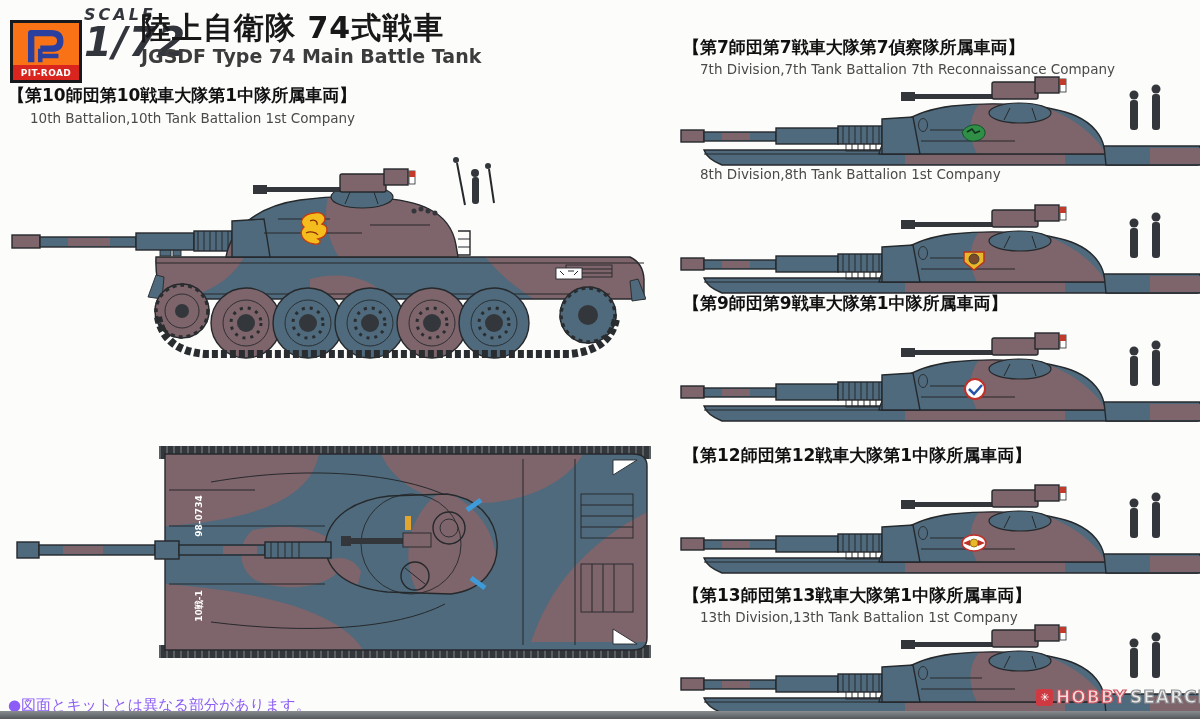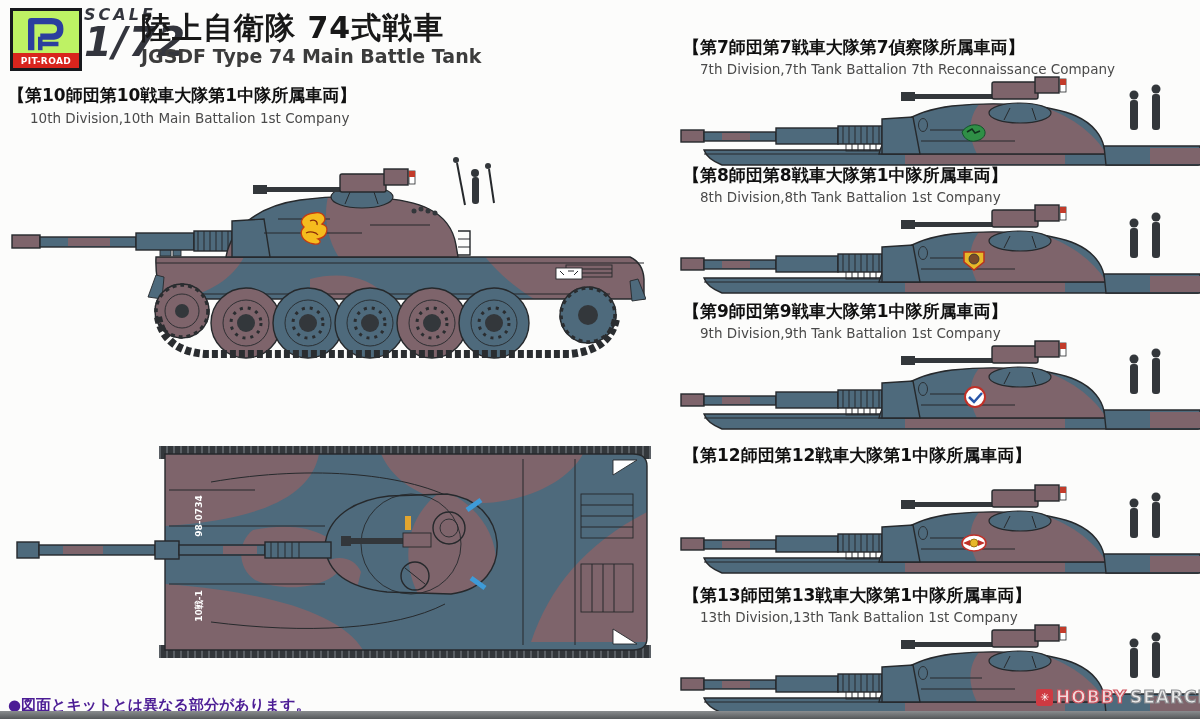--- a/index.html
+++ b/index.html
@@ -3,21 +3,21 @@
 <meta charset="utf-8">
 <style>
   html,body{margin:0;padding:0;}
   .page{
     position:relative; width:1200px; height:719px;
     background:#fcfcfb; overflow:hidden;
     font-family:"DejaVu Sans","Liberation Sans",sans-serif;
     --camo-blue:#4e6a7c; --camo-brown:#7e646b; --brand-blue:#2b3f9e; --brand-red:#d9251d;
   }
   
-  .logo{position:absolute; left:10px; top:8px; width:66px; border:3px solid #17191d; background:#bef264;}
+  .logo{position:absolute; left:10px; top:20px; width:66px; border:3px solid #17191d; background:#f97316;}
   .logo-mono{display:block; padding:2px 2px 0 2px;}
   .logo-banner{background:var(--brand-red); color:#fff; font-weight:bold; font-size:9px;
     text-align:center; letter-spacing:.4px; padding:3px 0 2px;}
   .scale{position:absolute; left:84px; top:5px; color:#33353d; font-style:italic; font-weight:bold;}
   .scale-label{font-size:16px; letter-spacing:3px;}
   .scale-value{font-size:40px; line-height:1; margin-top:-2px; letter-spacing:1px;}
   .titleblock{position:absolute; left:141px; top:11px;}
   .title-jp{font-size:30px; font-weight:bold; color:#181818; letter-spacing:1px; line-height:1.1; margin:0;}
   .title-en{font-size:19px; font-weight:bold; color:#3c3c3c; margin:1px 0 0 0;}
   
@@ -39,21 +39,21 @@
   .oln2{stroke:#26292c; stroke-width:1.4;}
   .oln-thin{stroke:#26292c; stroke-width:.9;}
   .thin{fill:none; stroke:#26292c; stroke-width:1;}
   .thin2{fill:none; stroke:#26292c; stroke-width:2;}
   .track{fill:none; stroke:#2a2d30; stroke-width:8; stroke-dasharray:6 3;}
   .tooth{fill:none; stroke:#2a2d30; stroke-width:3.5; stroke-dasharray:4 4;}
   .boltring{fill:none; stroke:#2a2d30; stroke-width:3; stroke-dasharray:3 5;}
   .cleat{fill:none; stroke:#5a5f64; stroke-width:13; stroke-dasharray:2 5;}
   .wtxt{fill:#fff; font:bold 9px "DejaVu Sans",sans-serif;}
   
-  .footer-note{position:absolute; left:8px; top:681px; font-size:15px; font-weight:bold; color:#4c1d95;}
+  .footer-note{position:absolute; left:8px; top:681px; font-size:15px; font-weight:normal; color:#8b5cf6;}
   .scan-edge{position:absolute; left:0; bottom:0; width:1200px; height:8px;
     background:linear-gradient(#8a8d8f,#55585a);}
   .watermark{position:absolute; left:1036px; top:687px; display:flex; align-items:center; gap:3px; z-index:5;}
   .wm-icon{width:17px; height:17px; background:#cf3a42; border-radius:3px; color:#fff;
     font-size:11px; line-height:17px; text-align:center; font-weight:bold;}
   .wm-w1{font-size:17px; font-weight:bold; letter-spacing:1px; color:#f0dadb; -webkit-text-stroke:1.2px #cf5560;}
   .wm-w2{font-size:17px; font-weight:bold; letter-spacing:1px; color:#ececec; -webkit-text-stroke:1.2px #8f9194;}
 </style>
 </head>
 <body>
@@ -117,21 +117,21 @@
     <div class="scale-value">1/72</div>
   </div>
 
   <div class="titleblock">
     <h1 class="title-jp">陸上自衛隊 74式戦車</h1>
     <h2 class="title-en">JGSDF Type 74 Main Battle Tank</h2>
   </div>
 
   <div class="left-sec">
     <p class="jp-head">【第10師団第10戦車大隊第1中隊所属車両】</p>
-    <p class="en-sub">10th Division,10th Main Battalion 1st Company</p>
+    <p class="en-sub">10th Battalion,10th Tank Battalion 1st Company</p>
   </div>
 
   <svg id="main-side" class="art" width="636" height="215" viewBox="0 0 636 215">
     <defs>
       <path id="mt-tur" d="M216 110 C221 81 248 59 290 53 C340 46 396 50 419 62 C437 71 444 86 446 98 L448 110 Z"></path>
       <clipPath id="mt-tc">
           <path d="M216 110 C221 81 248 59 290 53 C340 46 396 50 419 62 C437 71 444 86 446 98 L448 110 Z"></path>
         </clipPath>
       <path id="mt-hull" d="M146 110 H620 Q633 116 634 132 V152 H152 Q145 131 146 110 Z"></path>
       <clipPath id="mt-hc">
@@ -301,34 +301,32 @@
     <svg class="art" width="520" height="96" viewBox="0 0 520 96">
       <use href="#tankR"></use>
       <g transform="translate(282,54)">
         <path d="M0 8 C4 1 15 -2 21 4 C25 8 23 14 17 16 C9 19 2 16 0 8 Z" fill="#2f8f46" stroke="#14502a" stroke-width="1"></path>
         <path d="M5 8 l5 -3 3 4 5 -2" fill="none" stroke="#10301c" stroke-width="1.6"></path>
       </g>
     </svg>
   </section>
 
   <section class="r-sec" style="top:164px">
-    <p class="jp-head">【第8師団第8戦車大隊第1中隊所属車両】</p>
     <p class="en-sub">8th Division,8th Tank Battalion 1st Company</p>
     <svg class="art" width="520" height="96" viewBox="0 0 520 96">
       <use href="#tankR"></use>
       <g transform="translate(284,52)">
         <path d="M0 2 H20 V12 L10 20 L0 12 Z" fill="#e7b829" stroke="#b8321f" stroke-width="1.5"></path>
         <circle cx="10" cy="9" r="5" fill="#7a4a2a" stroke="#333333" stroke-width="0.8"></circle>
       </g>
     </svg>
   </section>
 
-  <section class="r-sec" style="top:300px">
+  <section class="r-sec" style="top:292px">
     <p class="jp-head">【第9師団第9戦車大隊第1中隊所属車両】</p>
-    <p class="en-sub">9th Division,9th Tank Battalion 1st Company</p>
     <svg class="art" width="520" height="96" viewBox="0 0 520 96">
       <use href="#tankR"></use>
       <g transform="translate(285,53)">
         <circle cx="10" cy="10" r="10" fill="#ffffff" stroke="#c03028" stroke-width="2"></circle>
         <path d="M4 10 l5 5 8 -9" fill="none" stroke="#2855a8" stroke-width="2.5"></path>
       </g>
     </svg>
   </section>
 
   <section class="r-sec" style="top:444px">

